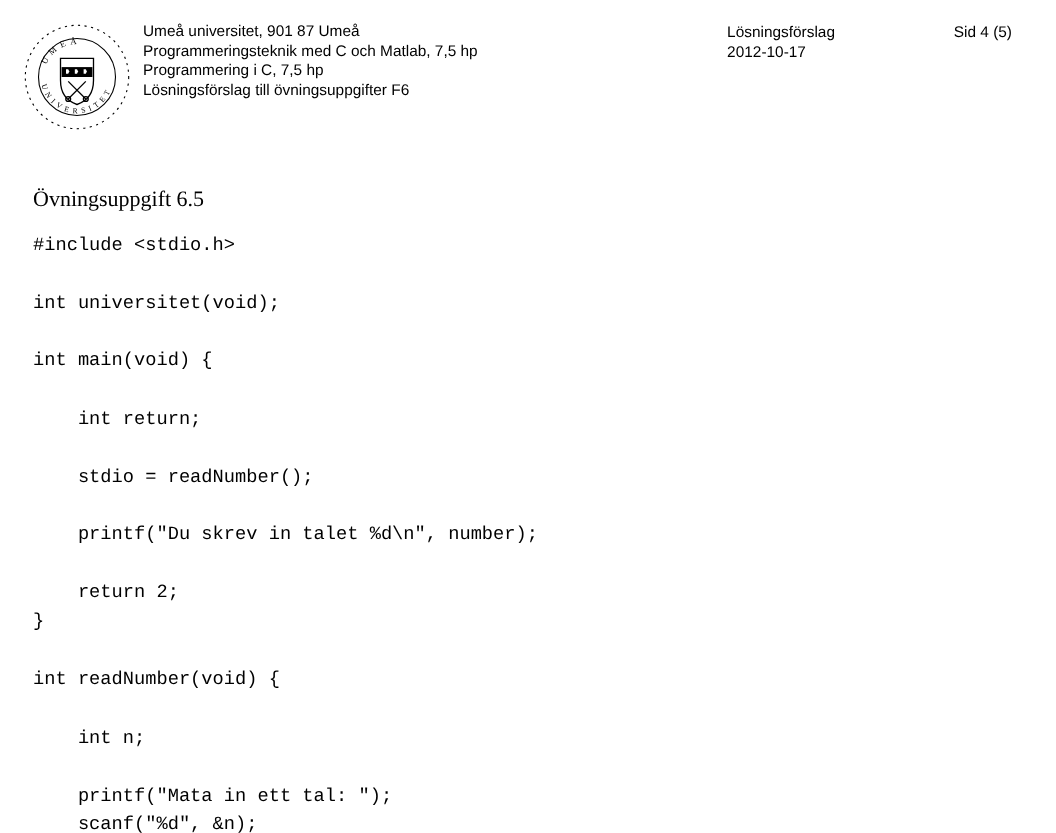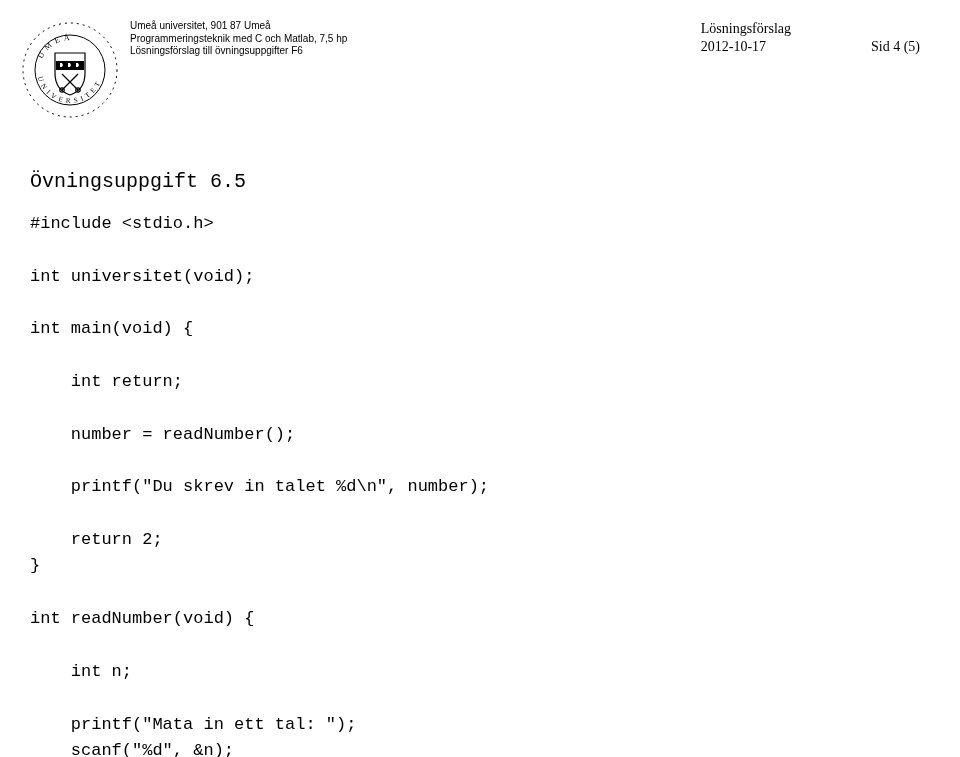--- a/index.html
+++ b/index.html
@@ -24,38 +24,37 @@
     flex: 0 0 auto;
     width: 100px;
     height: 100px;
     margin-right: 10px;
     position: relative;
   }
   .logo svg { width: 100px; height: 100px; }
   .header-text {
     flex: 0 0 auto;
     line-height: 1.25;
-    font-size: 10px;
+    font-size: 14px;
   }
   .header-text .italic { }
   .header-right {
     margin-left: auto;
     display: flex;
-    align-items: flex-end;
-    gap: 80px;
+    align-items: flex-start;
+    gap: 108px;
     font-size: 14px;
-    font-family: Liberation Serif, serif;
   }
   .header-right .col { line-height: 1.3; }
   .content {
     margin-top: 50px;
     margin-left: 10px;
   }
   .exercise-title {
-    font-family: Liberation Mono, monospace;
+    font-family: Liberation Serif, serif;
     font-size: 20px;
     margin-bottom: 18px;
   }
   .code {
     font-family: "Courier New", Courier, monospace;
     font-size: 17px;
     line-height: 1.55;
     white-space: pre;
   }
 </style>
@@ -93,20 +92,21 @@
           <line x1="42" y1="70" x2="58" y2="54"></line>
           <line x1="42" y1="54" x2="58" y2="70"></line>
           <circle cx="42" cy="70" r="2.2"></circle>
           <circle cx="58" cy="70" r="2.2"></circle>
         </g>
       </svg>
     </div>
     <div class="header-text">
       <div>Umeå universitet, 901 87 Umeå</div>
       <div class="italic">Programmeringsteknik med C och Matlab, 7,5 hp</div>
+      <div class="italic">Programmering i C, 7,5 hp</div>
       <div class="italic">Lösningsförslag till övningsuppgifter F6</div>
     </div>
     <div class="header-right">
       <div class="col">
         <div>Lösningsförslag</div>
         <div>2012-10-17</div>
       </div>
       <div class="col">
         <div>Sid 4 (5)</div>
       </div>
@@ -117,21 +117,21 @@
     <div class="exercise-title">Övningsuppgift 6.5</div>
 
     <div class="code"><span>#include &lt;stdio.h&gt;</span>
 <span></span>
 <span>int universitet(void);</span>
 <span></span>
 <span>int main(void) {</span>
 <span></span>
 <span>    int return;</span>
 <span></span>
-<span>    number = readNumber();</span>
+<span>    stdio = readNumber();</span>
 <span></span>
 <span>    printf("Du skrev in talet %d\n", number);</span>
 <span></span>
 <span>    return 2;</span>
 <span>}</span>
 <span></span>
 <span>int readNumber(void) {</span>
 <span></span>
 <span>    int n;</span>
 <span></span>

